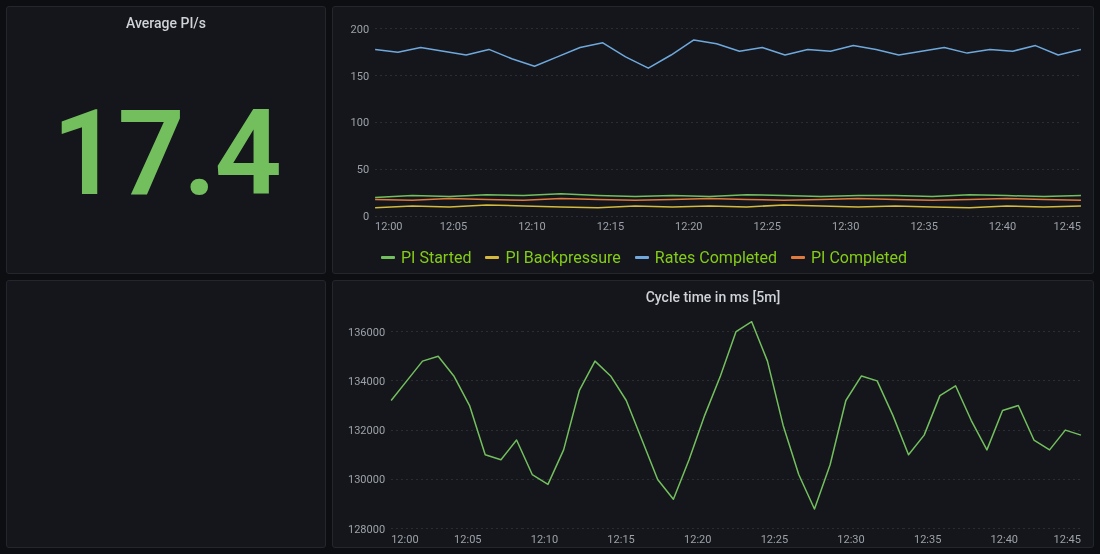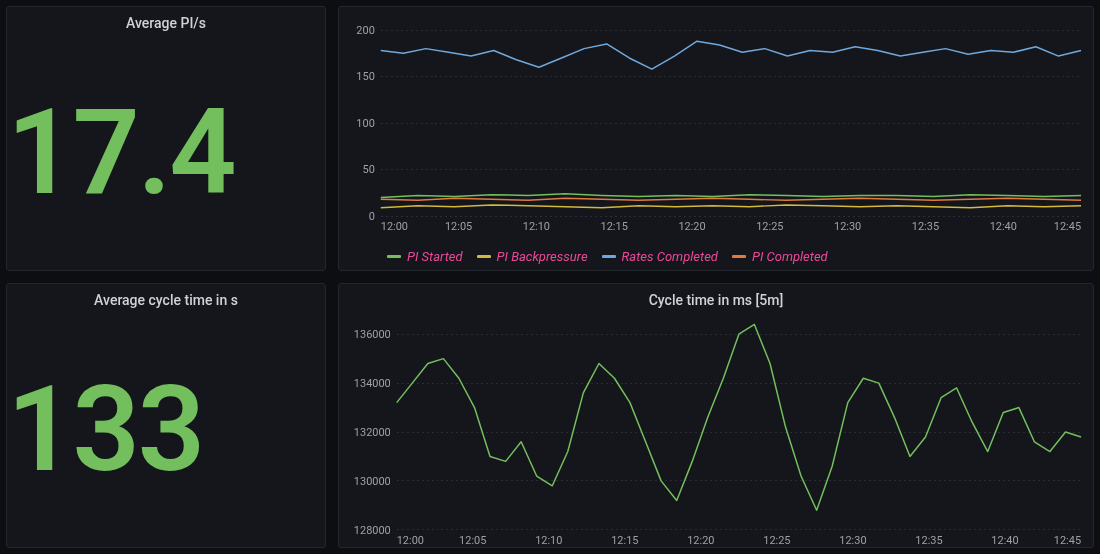--- a/index.html
+++ b/index.html
@@ -9,21 +9,21 @@
     height: 554px;
     background: #0d0e12;
     font-family: -apple-system, BlinkMacSystemFont, "Segoe UI", Roboto, Helvetica, Arial, sans-serif;
     color: #cfd2d6;
     overflow: hidden;
   }
   .dashboard {
     display: grid;
     grid-template-columns: 320px 1fr;
     grid-template-rows: 1fr 1fr;
-    gap: 12px;
+    gap: 6px;
     padding: 6px;
     box-sizing: border-box;
     width: 100%;
     height: 100%;
   }
   .panel {
     background: #14161b;
     border: 1px solid #23262d;
     border-radius: 3px;
     display: flex;
@@ -35,21 +35,21 @@
     text-align: center;
     color: #cfd2d6;
     font-size: 14px;
     font-weight: 500;
     padding: 8px 4px 4px;
   }
   .big-number {
     flex: 1;
     display: flex;
     align-items: center;
-    justify-content: flex-start;
+    justify-content: center;
   }
   .big-number span {
     font-size: 118px;
     font-weight: 600;
     color: #73bf5e;
     letter-spacing: -2px;
     line-height: 1;
   }
   .chart-area {
     flex: 1;
@@ -64,23 +64,22 @@
     stroke: #2a2d33;
     stroke-width: 1;
     stroke-dasharray: 2 3;
     shape-rendering: crispEdges;
   }
   .legend {
     display: flex;
     flex-wrap: wrap;
     gap: 4px 14px;
     padding: 2px 8px 6px 48px;
-    font-size: 13px;
-    color: #ec4899;
-    font-style: italic;
+    font-size: 16px;
+    color: #84cc16;
   }
   .legend-item {
     display: inline-flex;
     align-items: center;
     gap: 6px;
   }
   .legend-swatch {
     width: 14px;
     height: 3px;
     border-radius: 1px;
@@ -141,24 +140,20 @@
           <span>Rates Completed</span>
         </div>
         <div class="legend-item">
           <span class="legend-swatch" style="background: rgb(224, 123, 61);"></span>
           <span>PI Completed</span>
         </div>
       </div>
   </div>
 
   <div class="panel">
-    <div class="panel-title">Average cycle time in s</div>
-    <div class="big-number">
-      <span>133</span>
-    </div>
   </div>
 
   <div class="panel">
     <div class="panel-title">Cycle time in ms [5m]</div>
     <div class="chart-area">
       <svg id="svg-cycle" width="100%" height="100%" viewBox="0 0 758 237">
           <line x1="58" y1="219" x2="746" y2="219" class="grid-line"></line>
           <text x="52" y="223" text-anchor="end" class="axis-text">128000</text>
           <line x1="58" y1="169.8235294117647" x2="746" y2="169.8235294117647" class="grid-line"></line>
           <text x="52" y="173.8235294117647" text-anchor="end" class="axis-text">130000</text>

